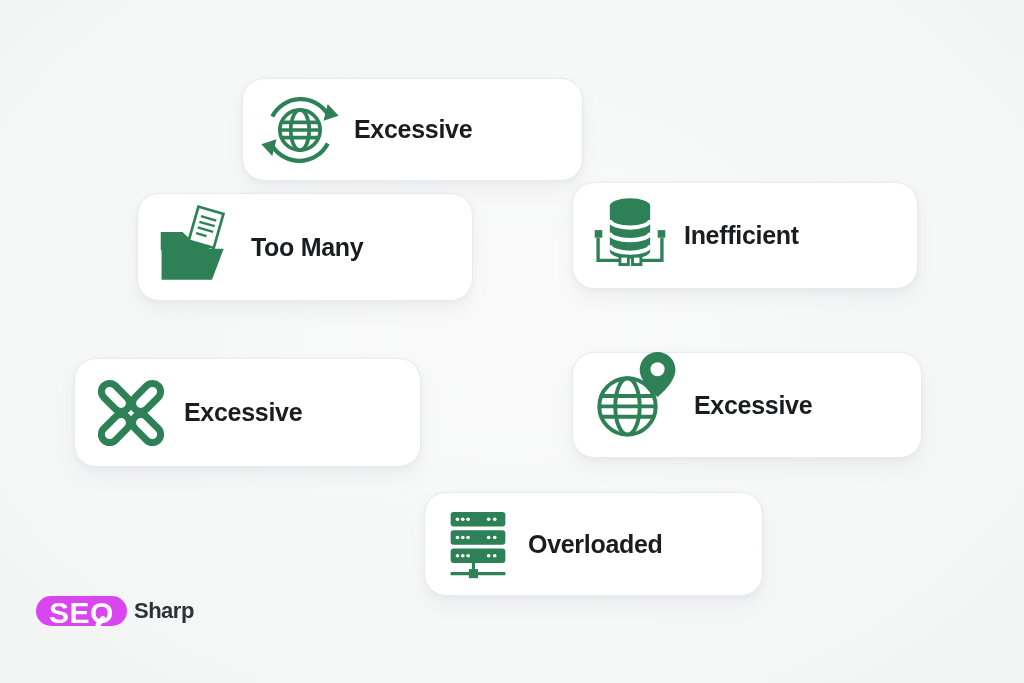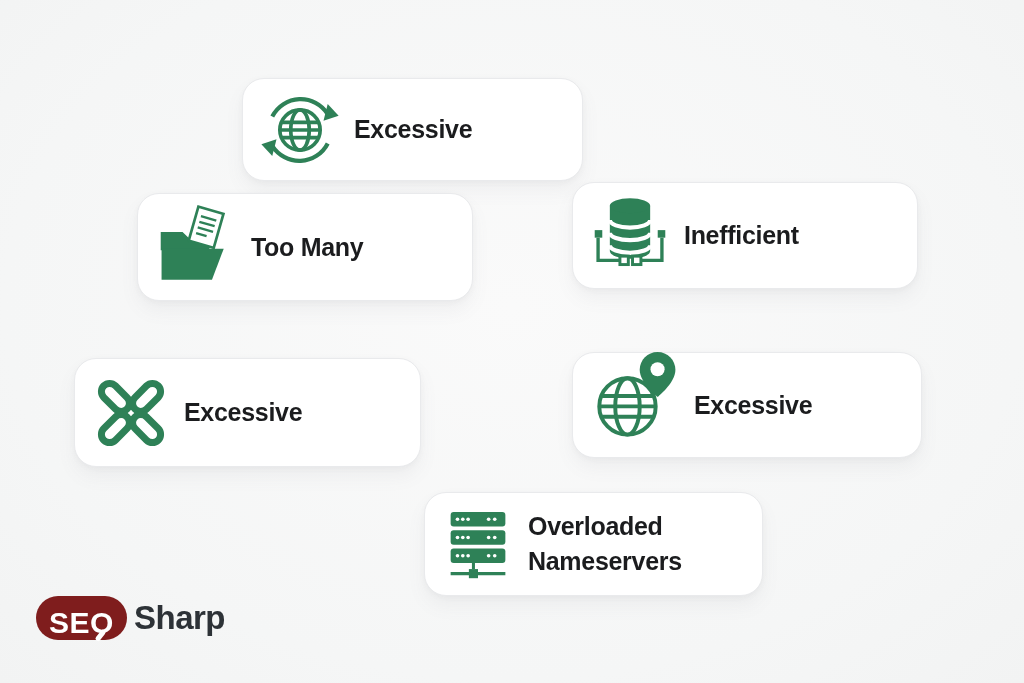--- a/index.html
+++ b/index.html
@@ -25,29 +25,29 @@
   .card-1{left:242px;top:78px;width:341px;height:103px;}
   .card-2{left:572px;top:182px;width:346px;height:107px;text-align:right;}
   .card-3{left:137px;top:193px;width:336px;height:108px;}
   .card-4{left:74px;top:358px;width:347px;height:109px;}
   .card-5{left:572px;top:352px;width:350px;height:106px;}
   .card-6{left:424px;top:492px;width:339px;height:104px;}
   .card-5 .icon-box svg{margin-top:-16px;}
   
   .brand{position:absolute;left:36px;top:596px;display:flex;align-items:center;}
   .brand-pill{
-    position:relative;width:91px;height:44px;border-radius:23px;background:#7f1d1d;
-    display:flex;align-items:flex-end;justify-content:center;
+    position:relative;width:91px;height:30px;border-radius:23px;background:#d946ef;
+    display:flex;align-items:flex-start;justify-content:center;
     color:#ffffff;font-weight:700;font-size:30px;letter-spacing:0.5px;
   }
   .magnifier-handle{
     position:absolute;left:62px;bottom:-2px;width:5px;height:13px;background:#ffffff;
     border-radius:2.5px;transform:rotate(38deg);
   }
-  .brand-sharp{font-weight:700;font-size:33px;color:#2d3237;margin-left:7px;letter-spacing:-0.5px;}
+  .brand-sharp{font-weight:700;font-size:22px;color:#2d3237;margin-left:7px;letter-spacing:-0.5px;}
 </style>
 </head>
 <body>
 
 <div class="canvas">
 
   <div class="card card-1">
     <span class="icon-box">
       <svg width="84" height="84" viewBox="0 0 100 100">
         <g fill="none" stroke="#2E8157" stroke-width="4.4">
@@ -179,21 +179,20 @@
         </g>
         <g stroke="#2E8157" stroke-width="4" fill="none">
           <path d="M44,75 v8"></path>
           <path d="M14,89 h72"></path>
         </g>
         <rect x="38" y="83" width="12" height="12" fill="#2E8157"></rect>
       </svg>
     </span>
     <div class="card-title">
       <div>Overloaded</div>
-      <div>Nameservers</div>
     </div>
   </div>
 
   <div class="brand">
     <div class="brand-pill">
       <span>SEO</span>
       <span class="magnifier-handle"></span>
     </div>
     <span class="brand-sharp">Sharp</span>
   </div>

